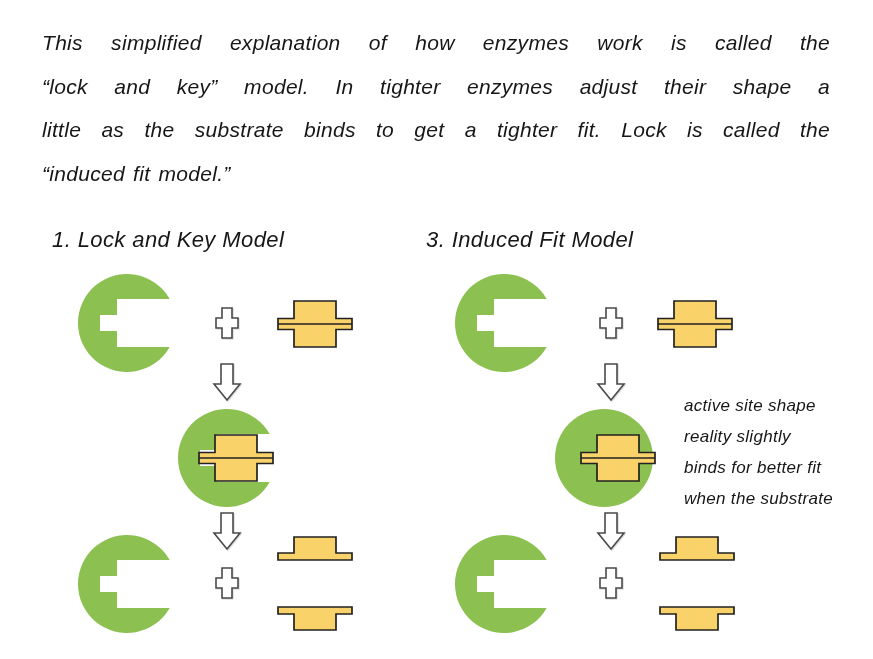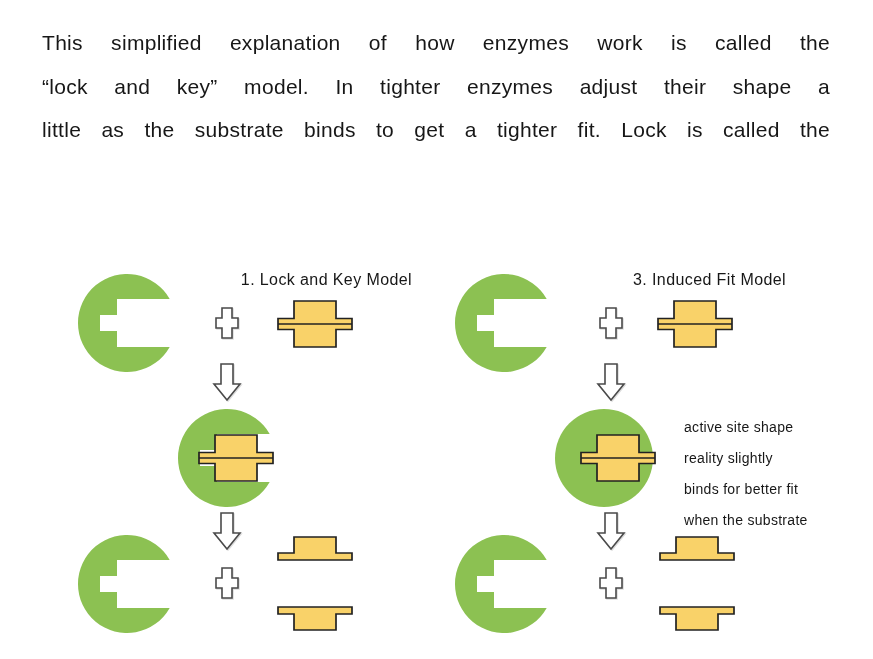--- a/index.html
+++ b/index.html
@@ -4,54 +4,54 @@
 <style>
   html, body { margin: 0; padding: 0; }
   body { background: var(--background, #fff); }
   .page {
     position: relative;
     width: 873px;
     height: 659px;
     background: var(--background, #fff);
     font-family: "Liberation Sans", "DejaVu Sans", sans-serif;
     overflow: hidden;
+    font-style: italic;
   }
   .paragraph {
     position: absolute;
     left: 42px;
     top: 21px;
     width: 788px;
     font-size: 21px;
     line-height: 43.5px;
     color: var(--text-color, #171717);
     letter-spacing: 0.3px;
     word-spacing: 2px;
   }
   .pline.just {
     text-align: justify;
     text-align-last: justify;
   }
   .heading {
     position: absolute;
     top: 227px;
     width: 360px;
-    text-align: right;
-    font-size: 16px;
+    text-align: left;
+    font-size: 22px;
     letter-spacing: 0.4px;
     color: var(--text-color, #171717);
     white-space: nowrap;
-    margin-top: 44px;
   }
   .heading-left  { left: 52px; }
   .heading-right { left: 426px; }
   .annotation {
     position: absolute;
     left: 684px;
-    top: 412px;
-    font-size: 14px;
+    top: 390px;
+    font-size: 17px;
     line-height: 31px;
     color: var(--text-color, #171717);
     letter-spacing: 0.3px;
     white-space: nowrap;
   }
   .diagram { position: absolute; left: 0; top: 0; }
   .enzyme { fill: var(--enzyme-green, #8CC152); }
   .sub {
     fill: var(--substrate-yellow, #F9D269);
     stroke: var(--outline-dark, #222);
@@ -72,20 +72,21 @@
 </style>
 </head>
 <body>
 
 <div class="page">
 
   <div class="paragraph">
     <div class="pline just">This simplified explanation of how enzymes work is called the</div>
     <div class="pline just">“lock and key” model. In tighter enzymes adjust their shape a</div>
     <div class="pline just">little as the substrate binds to get a tighter fit. Lock is called the</div>
+    <div class="pline">“induced fit model.”</div>
   </div>
 
   <div class="heading heading-left">1. Lock and Key Model</div>
   <div class="heading heading-right">3. Induced Fit Model</div>
 
   <div class="annotation">
     <div>active site shape</div>
     <div>reality slightly</div>
     <div>binds for better fit</div>
     <div>when the substrate</div>

